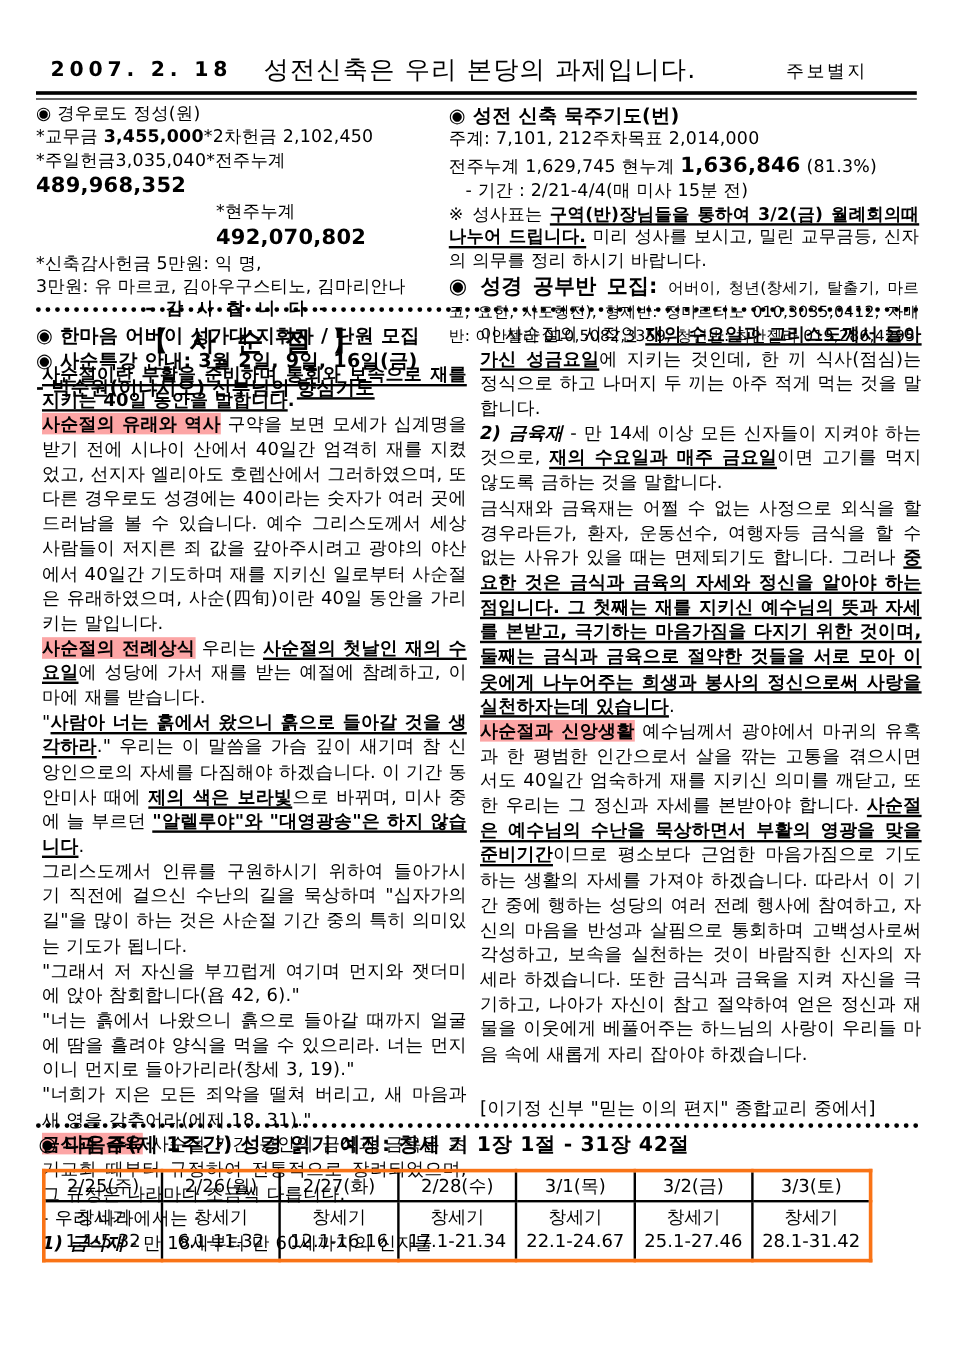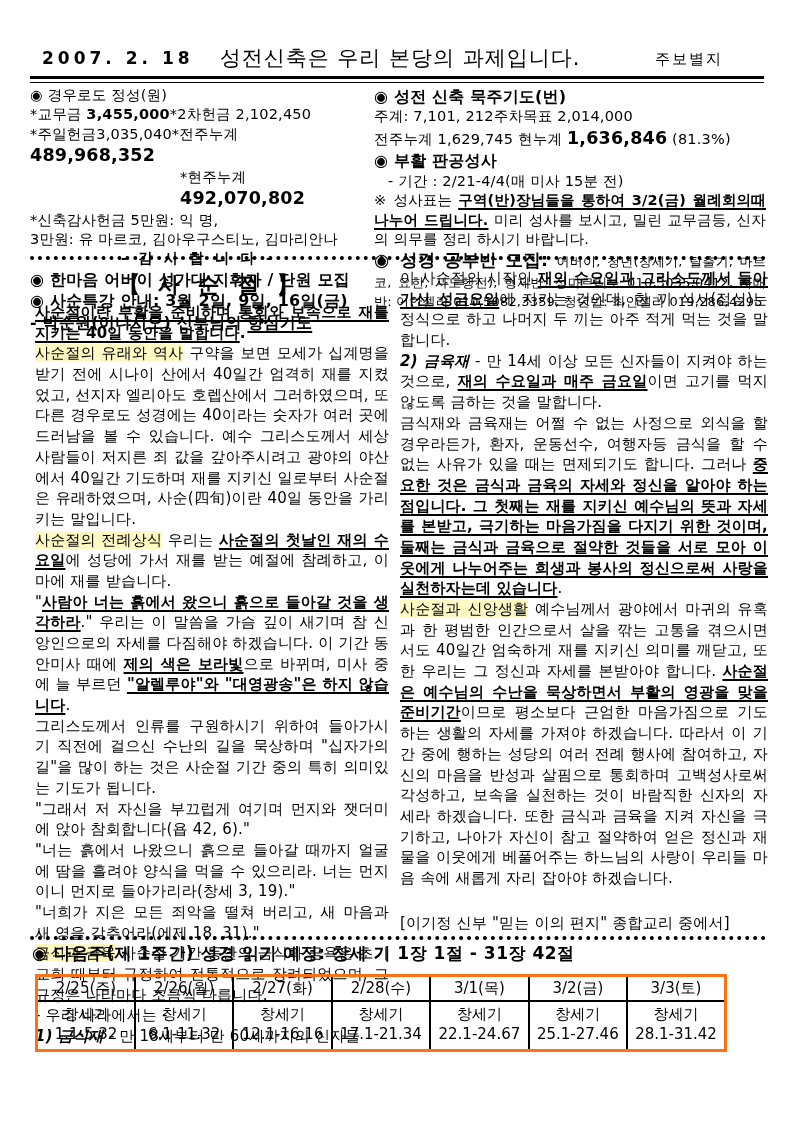--- a/index.html
+++ b/index.html
@@ -20,21 +20,21 @@
   .head{font-weight:700;font-size:16px}
   .ctr{text-align:center;font-weight:700;letter-spacing:3px}
   .ind{padding-left:14px}
   .ind2{padding-left:150px}
   .par{text-align:justify}
   .gap{}
   .gap2{margin-top:24px}
   
   .b{font-weight:700}
   .u{text-decoration:underline;text-decoration-thickness:2px;text-underline-offset:3px}
-  .hl{font-weight:400;background:#fef9c3}
+  .hl{font-weight:700;background:#fca5a5}
   .i{font-style:italic}
   .lg{font-size:17.5px;font-weight:700}
   .sm{font-size:13px}
   
   .dots{left:30px;width:736px;height:0;border-top:4px dotted #000}
   
   .art-title{left:35px;top:270px;width:352px;text-align:center;font-size:22px;font-weight:700;letter-spacing:5px}
   .artcol{font-size:15px;line-height:1.38;letter-spacing:.2px}
   .art-l{left:35px;top:302px;width:354px}
   .art-r{left:400px;top:268px;width:368px}
@@ -62,21 +62,20 @@
       <div class="blk "><span>3만원:  유 마르코,  김아우구스티노,  김마리안나</span></div>
       <div class="blk ctr"><span class="b">- 감 사   합 니 다 -</span></div>
       <div class="blk head"><span>◉ 한마음 어버이 성가대 지휘자 / 단원 모집</span></div>
       <div class="blk head"><span>◉ 사순특강 안내: 3월 2일, 9일, 16일(금)</span></div>
       <div class="blk head"><span>- 박순원(이냐시오) 신부님의 </span><span class="u">향심기도</span></div>
     </div>
   <div class="topcol r">
       <div class="blk head"><span>◉ 성전 신축 묵주기도(번)</span></div>
       <div class="blk "><span>주계:  7,101,  212주차목표 2,014,000</span></div>
       <div class="blk "><span>전주누계  1,629,745  현누계  </span><span class="lg">1,636,846</span><span> (81.3%)</span></div>
-      <div class="blk head"><span>◉  부활  판공성사</span></div>
       <div class="blk ind"><span>- 기간 :  2/21-4/4(매 미사 15분 전)</span></div>
       <div class="blk par"><span>  ※  성사표는 </span><span class="b u">구역(반)장님들을 통하여 3/2(금) 월례회의때 나누어 드립니다.</span><span> 미리 성사를 보시고, 밀린 교무금등,  신자의  의무를  정리  하시기  바랍니다.</span></div>
       <div class="blk par"><span class="b lg">◉ 성경 공부반 모집: </span><span class="sm">어버이, 청년(창세기, 탈출기, 마르코, 요한, 사도행전), 형제반: 정마르티노 010,3035,0412, 자매반: 이안젤라 010,5082,3359, 청년반: 최안젤라 019,286,4295</span></div>
     </div>
 </div>
 
 <div class="abs dots" style="top:256px"></div>
 
 <div class="abs art-title">【 사 순 절 】</div>
 <div class="abs artcol art-l">

